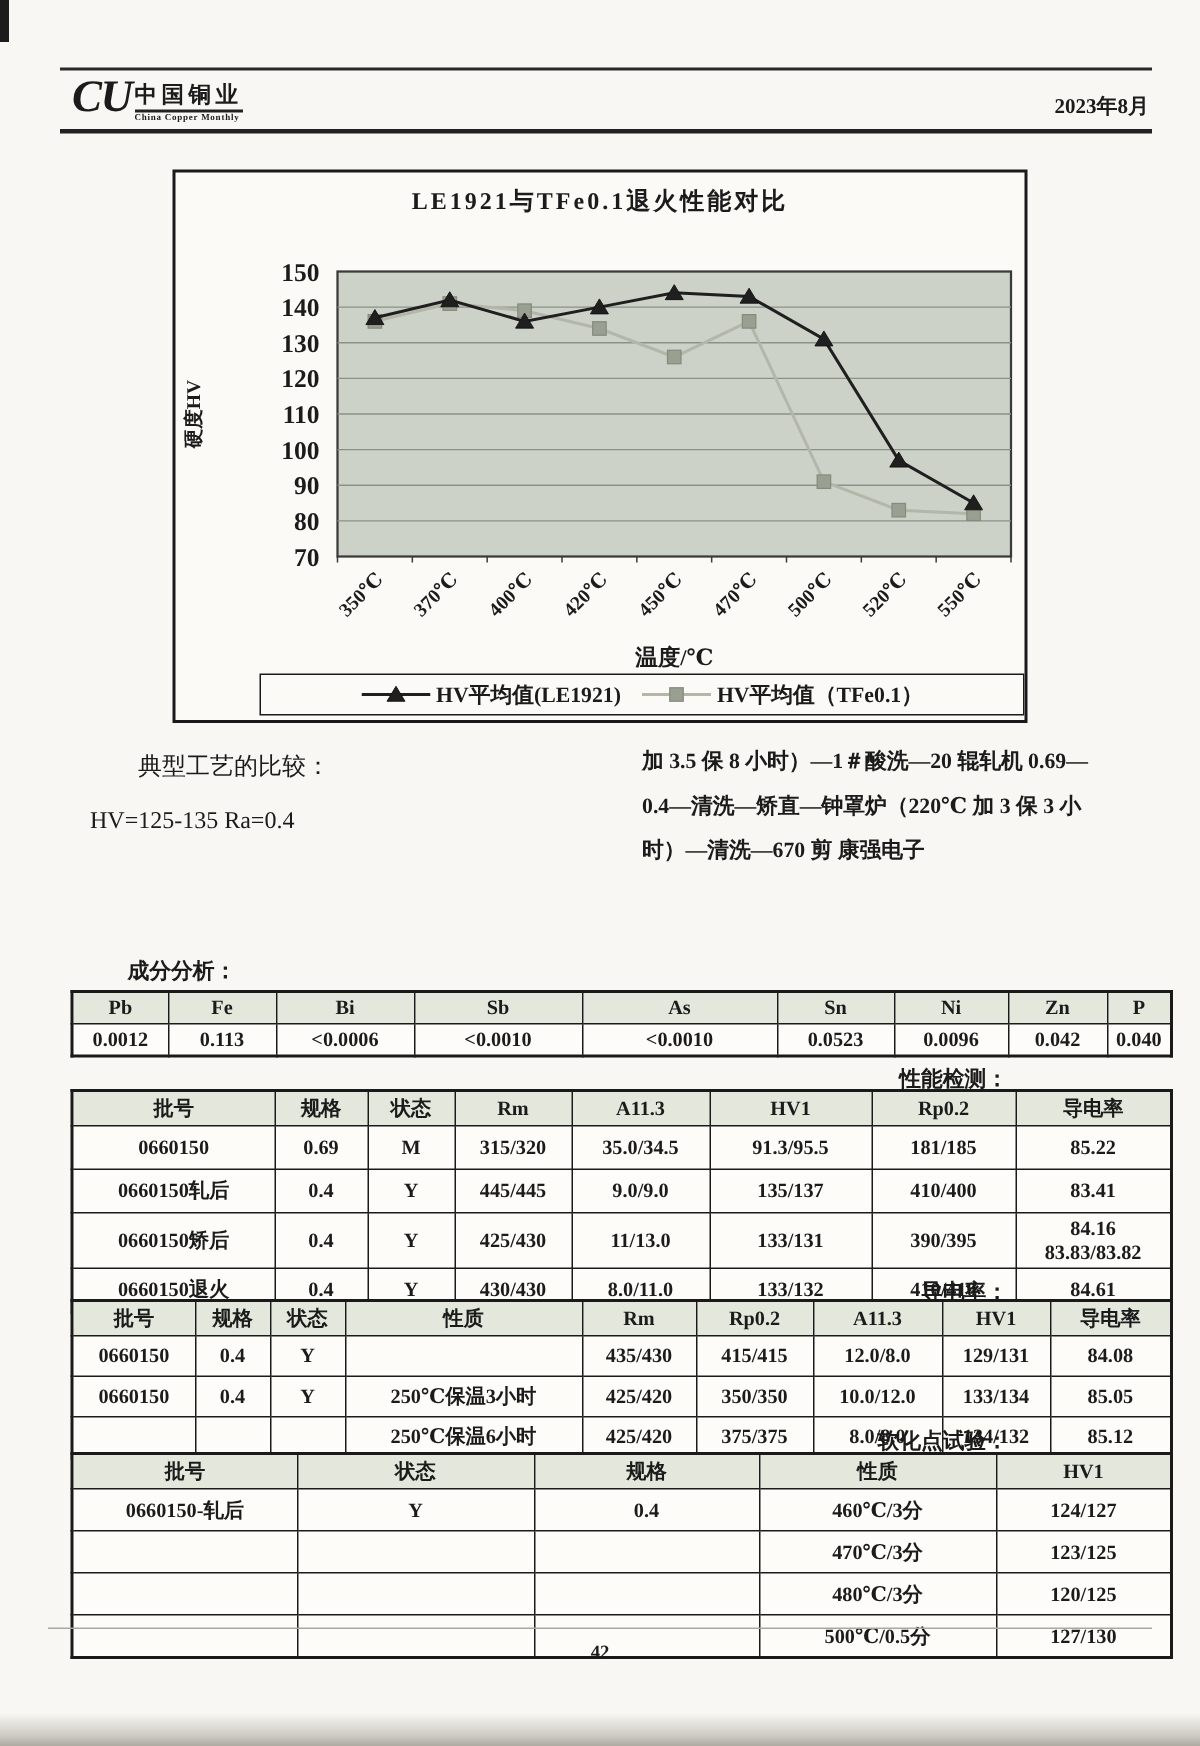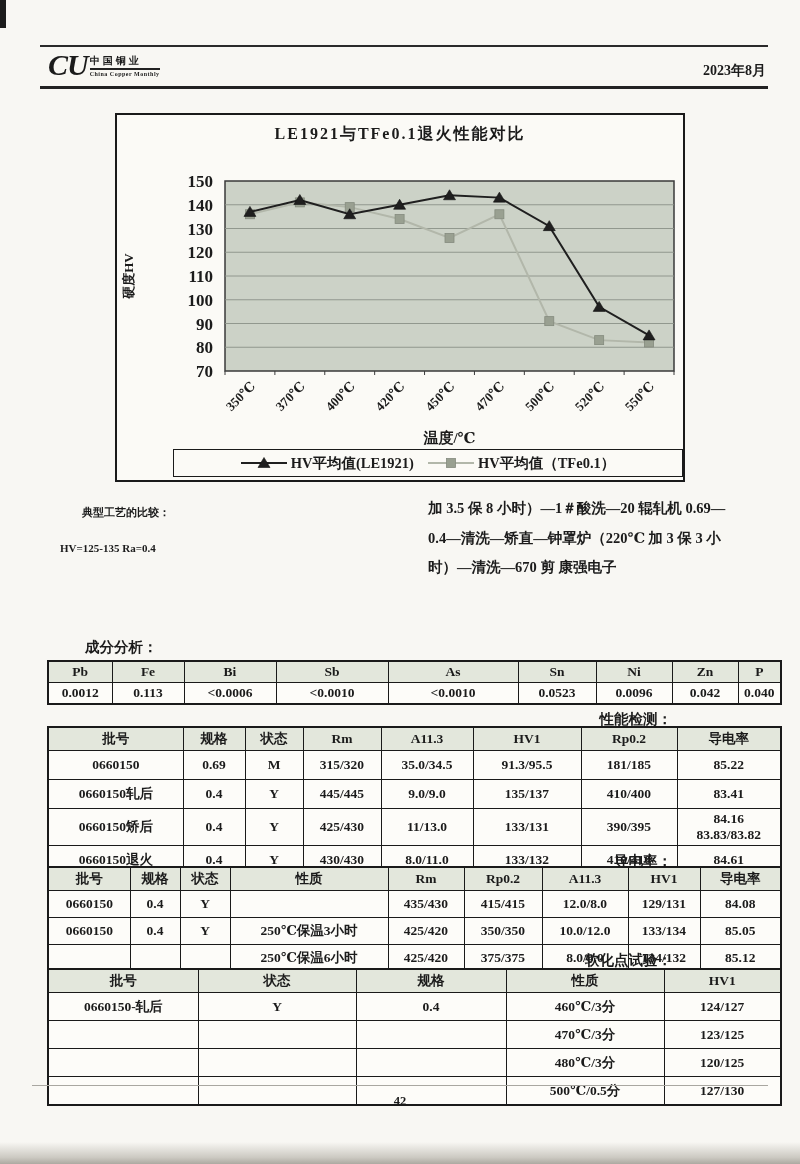--- a/index.html
+++ b/index.html
@@ -6,34 +6,34 @@
   body{width:800px;height:1164px;position:relative;background:#f8f7f3;overflow:hidden;
        font-family:"Liberation Serif","DejaVu Serif",serif;color:#1b1b1b;}
   .abs{position:absolute;}
 
   
   .rule-top{left:40px;top:45px;width:728px;height:2px;background:#2a2a2a;}
   .rule-bottom{left:40px;top:86px;width:728px;height:3px;background:#222;}
   .logo{left:48px;top:50px;display:flex;align-items:flex-start;}
   .logo-cu{font-style:italic;font-weight:bold;font-size:30px;line-height:30px;letter-spacing:-1px;}
   .logo-right{margin-left:2px;margin-top:4px;}
-  .logo-cn{font-size:10px;font-weight:bold;letter-spacing:3px;border-bottom:2px solid #222;padding-bottom:0;}
+  .logo-cn{font-size:15px;font-weight:bold;letter-spacing:3px;border-bottom:2px solid #222;padding-bottom:0;}
   .logo-en{font-size:6px;font-weight:bold;letter-spacing:0.5px;margin-top:1px;}
   .header-date{right:34px;top:62px;font-size:14px;font-weight:bold;}
 
   
   .chart-box{left:115px;top:113px;width:570px;height:369px;border:2px solid #1a1a1a;background:#fbfaf6;box-sizing:border-box;}
   .chart-title{text-align:center;font-size:16px;font-weight:bold;letter-spacing:2px;margin-top:9px;}
   #chart-svg{position:absolute;left:0;top:30px;width:566px;height:300px;}
   .legend-box{position:absolute;left:56px;top:334px;width:510px;height:28px;border:1.5px solid #1a1a1a;
       display:flex;align-items:center;justify-content:center;gap:14px;box-sizing:border-box;background:#fbfaf6;}
   .legend-entry{display:flex;align-items:center;gap:4px;font-size:14.5px;font-weight:bold;}
 
   
-  .notes-left{left:60px;top:494px;width:360px;font-size:11px;font-weight:bold;line-height:36px;}
+  .notes-left{left:60px;top:494px;width:360px;font-size:16px;font-weight:normal;line-height:36px;}
   .notes-left .indent{text-indent:2em;}
   .notes-right{left:428px;top:494px;width:346px;font-size:14.5px;font-weight:bold;line-height:29.5px;}
   .notes-right .first{text-indent:2.2em;}
 
   
   .sec-title{font-size:14.5px;font-weight:bold;}
   .sec-comp{left:85px;top:638px;}
   .sec-center{left:0;width:672px;text-align:right;}
   .sec-perf{top:710px;}
   .sec-cond{top:852px;}

